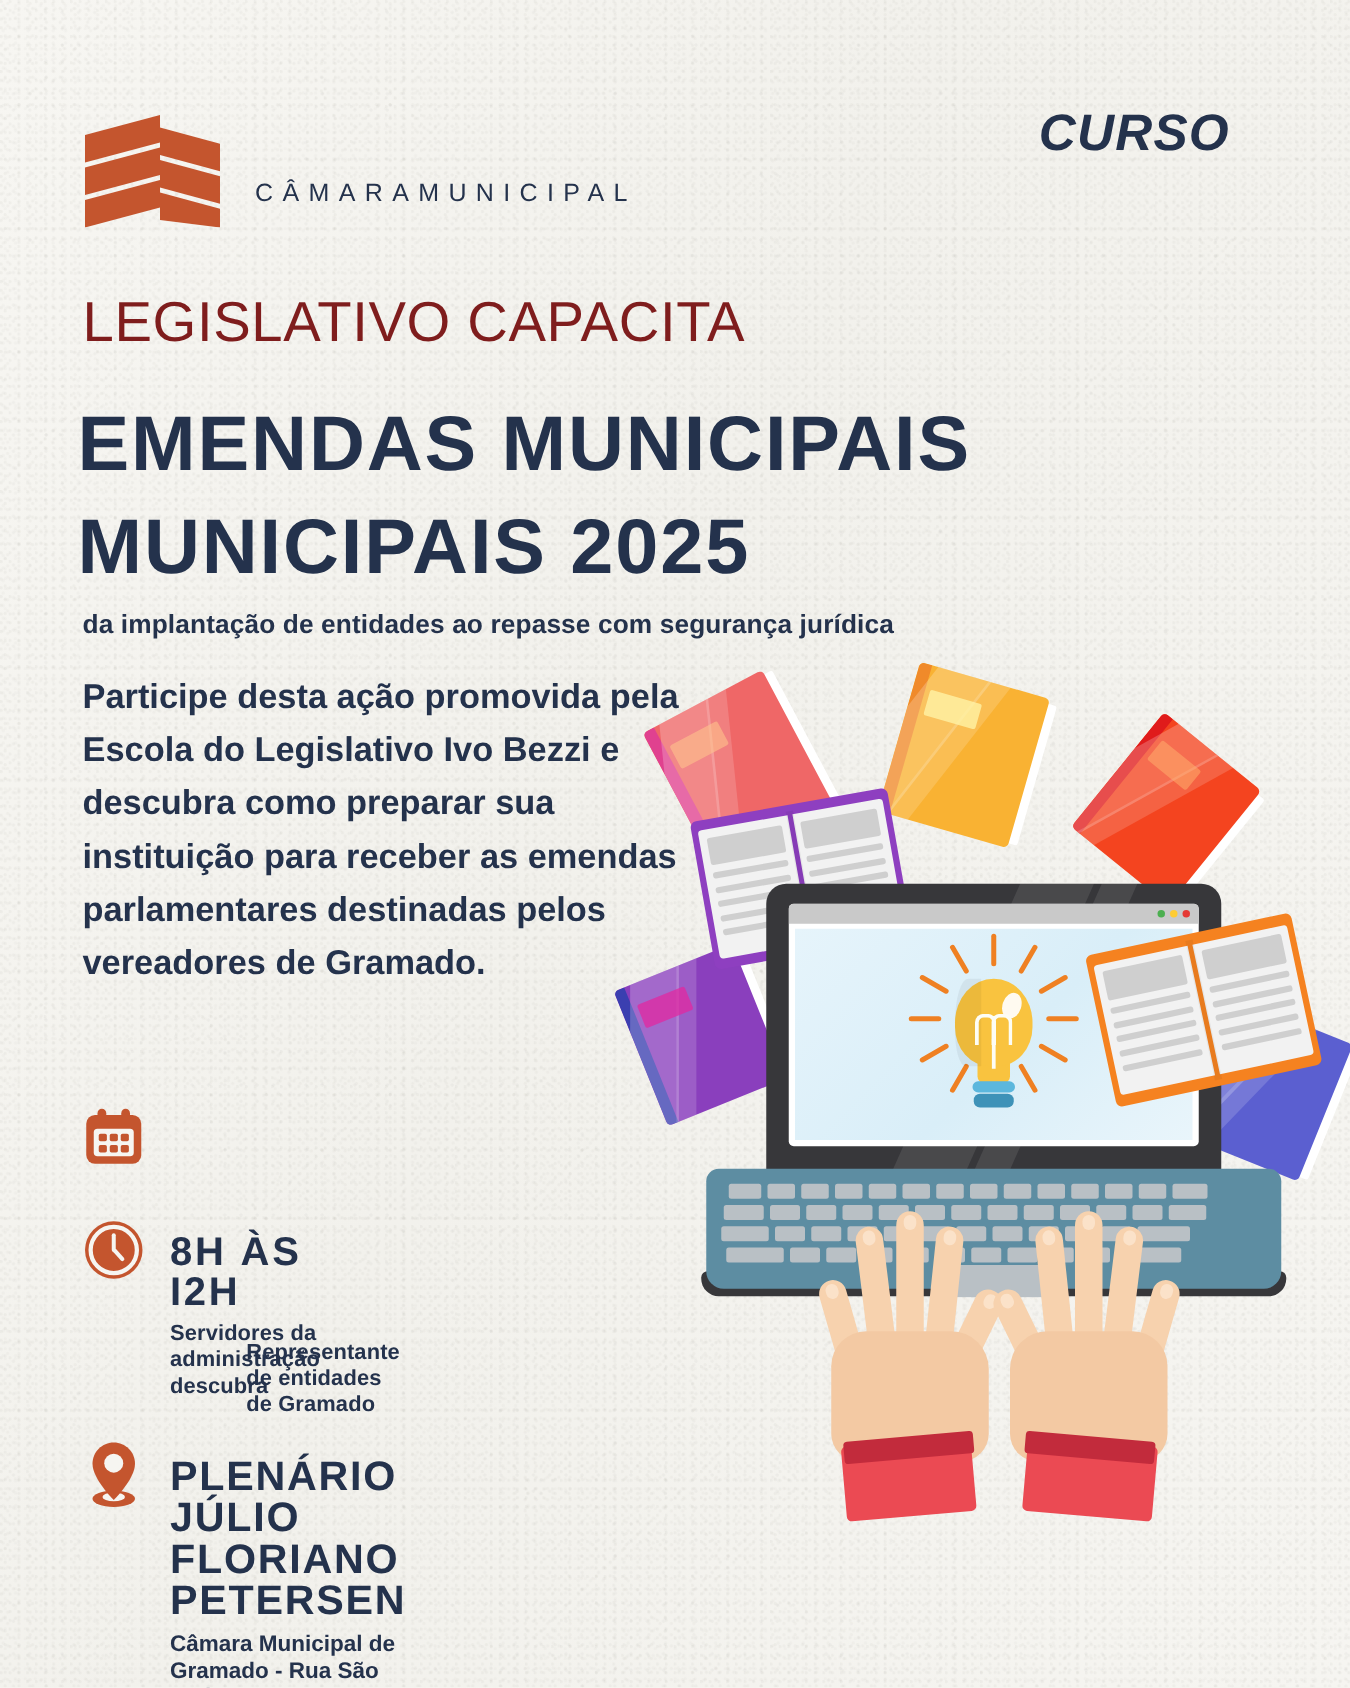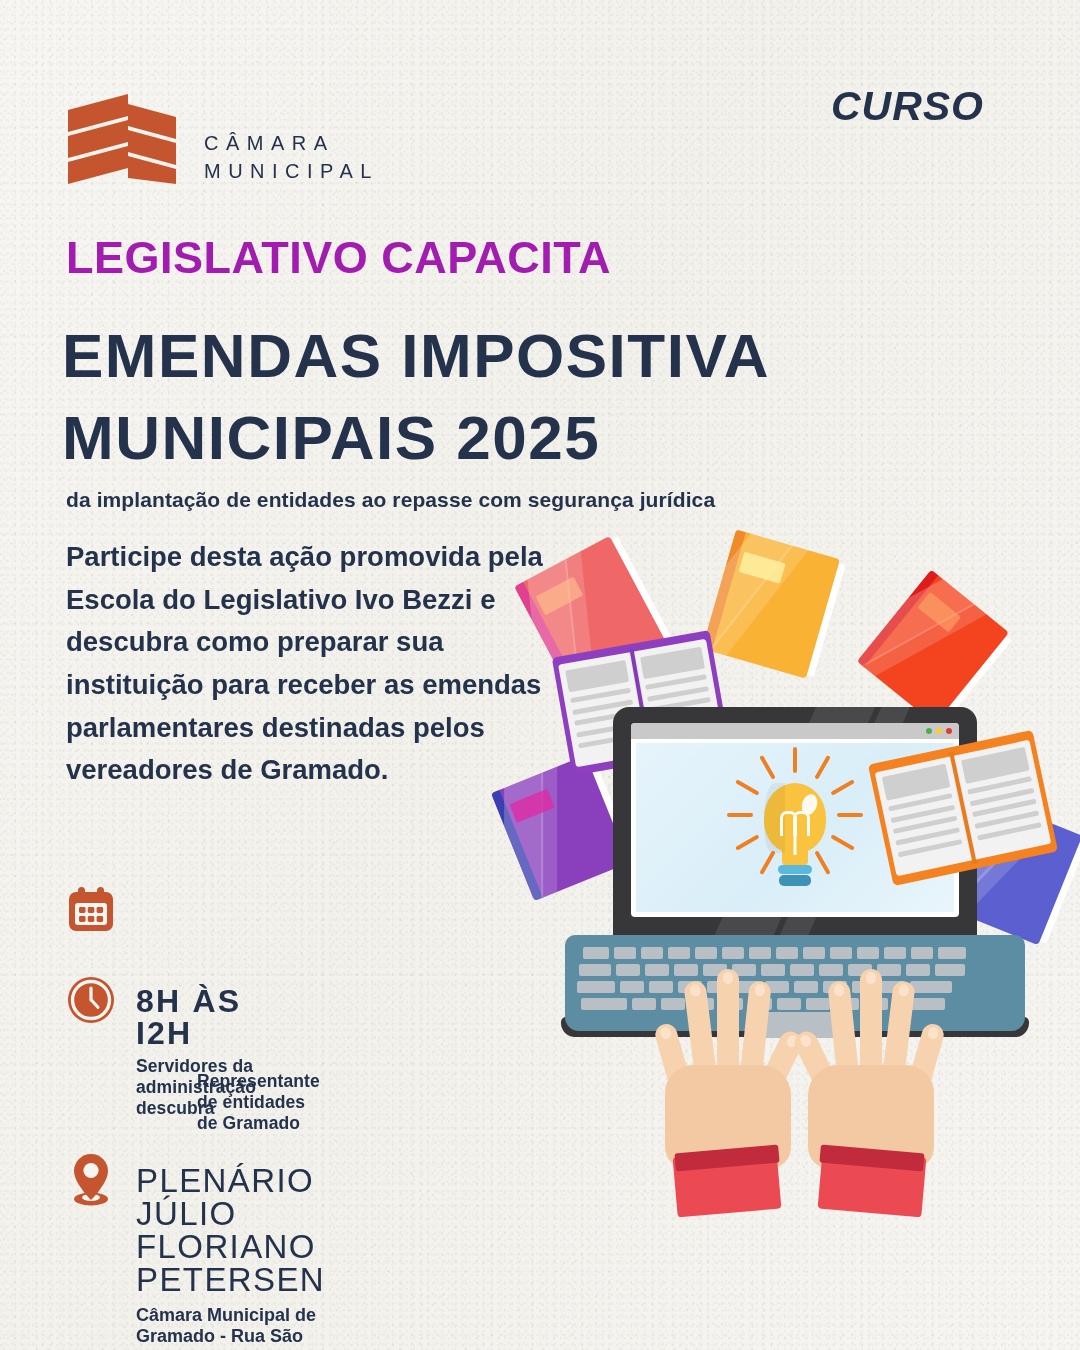--- a/index.html
+++ b/index.html
@@ -24,36 +24,36 @@
       radial-gradient(circle at 24% 45%, rgba(155,155,148,.06) 0 1px, transparent 1.6px),
       linear-gradient(115deg,#f7f6f2 0%,#f2f1ec 45%,#f6f5f1 100%);
     background-size:7px 7px,11px 11px,9px 9px,13px 13px,8px 8px,10px 10px,100% 100%;
     opacity:1;
   }
   #poster{position:absolute;inset:0;z-index:2;}
 
   
   .header{position:absolute;top:86px;left:66px;display:flex;align-items:center;gap:26px;}
   .logo-mark{width:112px;height:96px;position:relative;flex:none;}
-  .logo-words{display:flex;flex-direction:column;justify-content:center;margin-top:44px;}
+  .logo-words{display:flex;flex-direction:row;justify-content:center;margin-top:44px;}
   .logo-l1,.logo-l2{
     font-size:20px;letter-spacing:7.5px;color:#24324c;font-weight:400;line-height:1.38;
   }
   .logo-l3{
     font-size:37px;letter-spacing:7px;color:#24324c;font-weight:700;line-height:1.05;margin-top:1px;
   }
   .curso{
     position:absolute;top:83px;right:96px;
     font-size:41px;font-style:italic;font-weight:700;color:#24324c;letter-spacing:1px;
   }
 
   
   .kicker{
     position:absolute;top:232px;left:66px;
-    font-size:45px;font-weight:700;color:#a21caf;letter-spacing:.5px;
+    font-size:45px;font-weight:400;color:#7f1d1d;letter-spacing:.5px;
   }
   .title{
     position:absolute;top:315px;left:62px;width:900px;
     font-size:62px;font-weight:800;color:#24324c;line-height:1.32;letter-spacing:1.5px;
   }
   .title .l2{display:block;}
   .subtitle{
     position:absolute;top:488px;left:66px;
     font-size:21px;font-weight:600;color:#24324c;letter-spacing:.1px;
   }
@@ -73,21 +73,21 @@
     font-size:17.5px;font-weight:600;color:#24324c;letter-spacing:.1px;margin-top:7px;
   }
   .r-date{position:absolute;top:884px;left:0;}
   .r-date .big{padding-top:12px;}
   .r-time{position:absolute;top:975px;left:0;}
   .r-time .big{padding-top:10px;}
   .time2{position:absolute;top:1064px;left:131px;}
   .time2 .big{letter-spacing:2.2px;}
   .r-place{position:absolute;top:1152px;left:0;}
   .place-title{
-    font-size:33px;font-weight:400;color:#24324c;letter-spacing:1.4px;line-height:1;padding-top:12px;
+    font-size:33px;font-weight:700;color:#24324c;letter-spacing:1.4px;line-height:1;padding-top:12px;
   }
   .place-sub{font-size:18px;font-weight:600;color:#24324c;margin-top:9px;}
 
   
   .art{position:absolute;left:505px;top:540px;width:575px;height:620px;}
   .art > *{position:absolute;}
 
   .book{transform-origin:50% 50%;}
   .bk-face{position:absolute;inset:0;border-radius:4px;overflow:hidden;}
   .bk-shine{position:absolute;top:-30%;left:-10%;width:38%;height:170%;
@@ -176,21 +176,21 @@
       <div class="logo-l1">CÂMARA</div>
       <div class="logo-l2">MUNICIPAL</div>
     </div>
   </div>
 
   <div class="curso">CURSO</div>
 
   <div class="kicker">LEGISLATIVO CAPACITA</div>
 
   <div class="title">
-    <span class="l1">EMENDAS IMPOSITIVA</span>
+    <span class="l1">EMENDAS MUNICIPAIS</span>
     <span class="l2">MUNICIPAIS 2025</span>
   </div>
 
   <div class="subtitle">da implantação de entidades ao repasse com segurança jurídica</div>
 
   <div class="lead">Participe desta ação promovida pela Escola do Legislativo Ivo Bezzi e descubra como preparar sua instituição para receber as emendas parlamentares destinadas pelos vereadores de Gramado.</div>
 
   <div class="info">
 
     <div class="row r-date">

